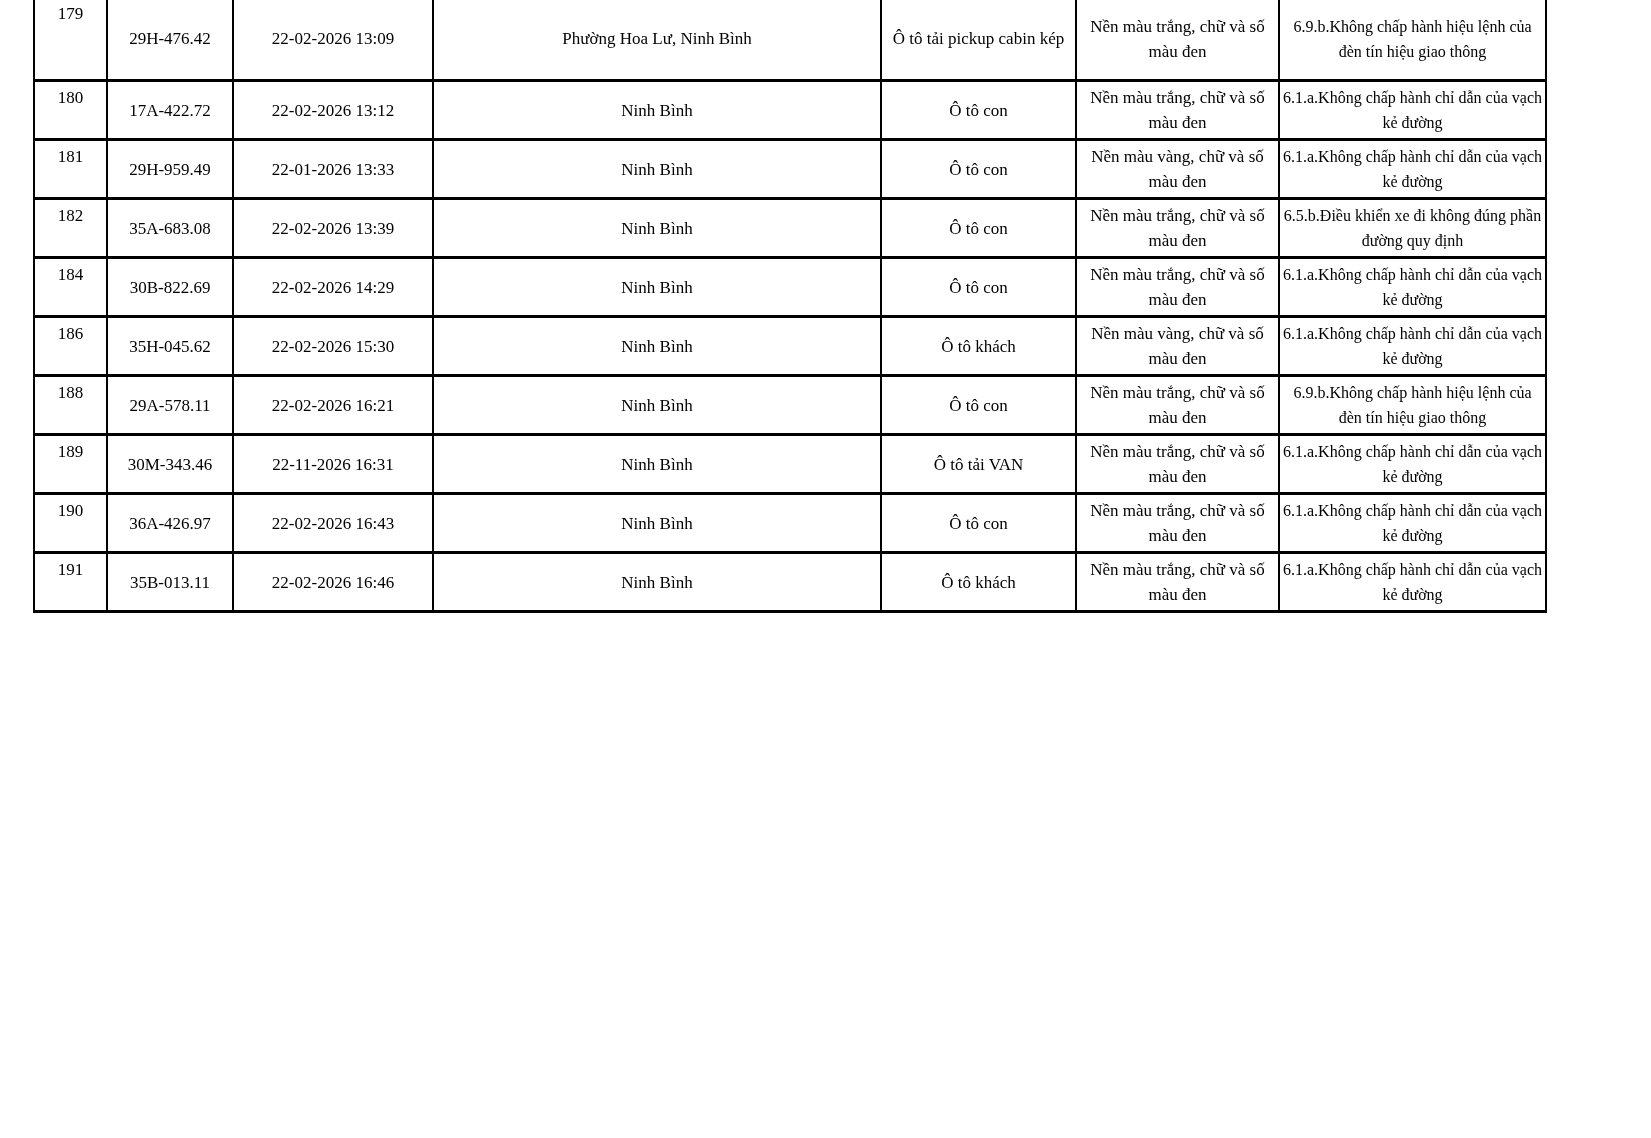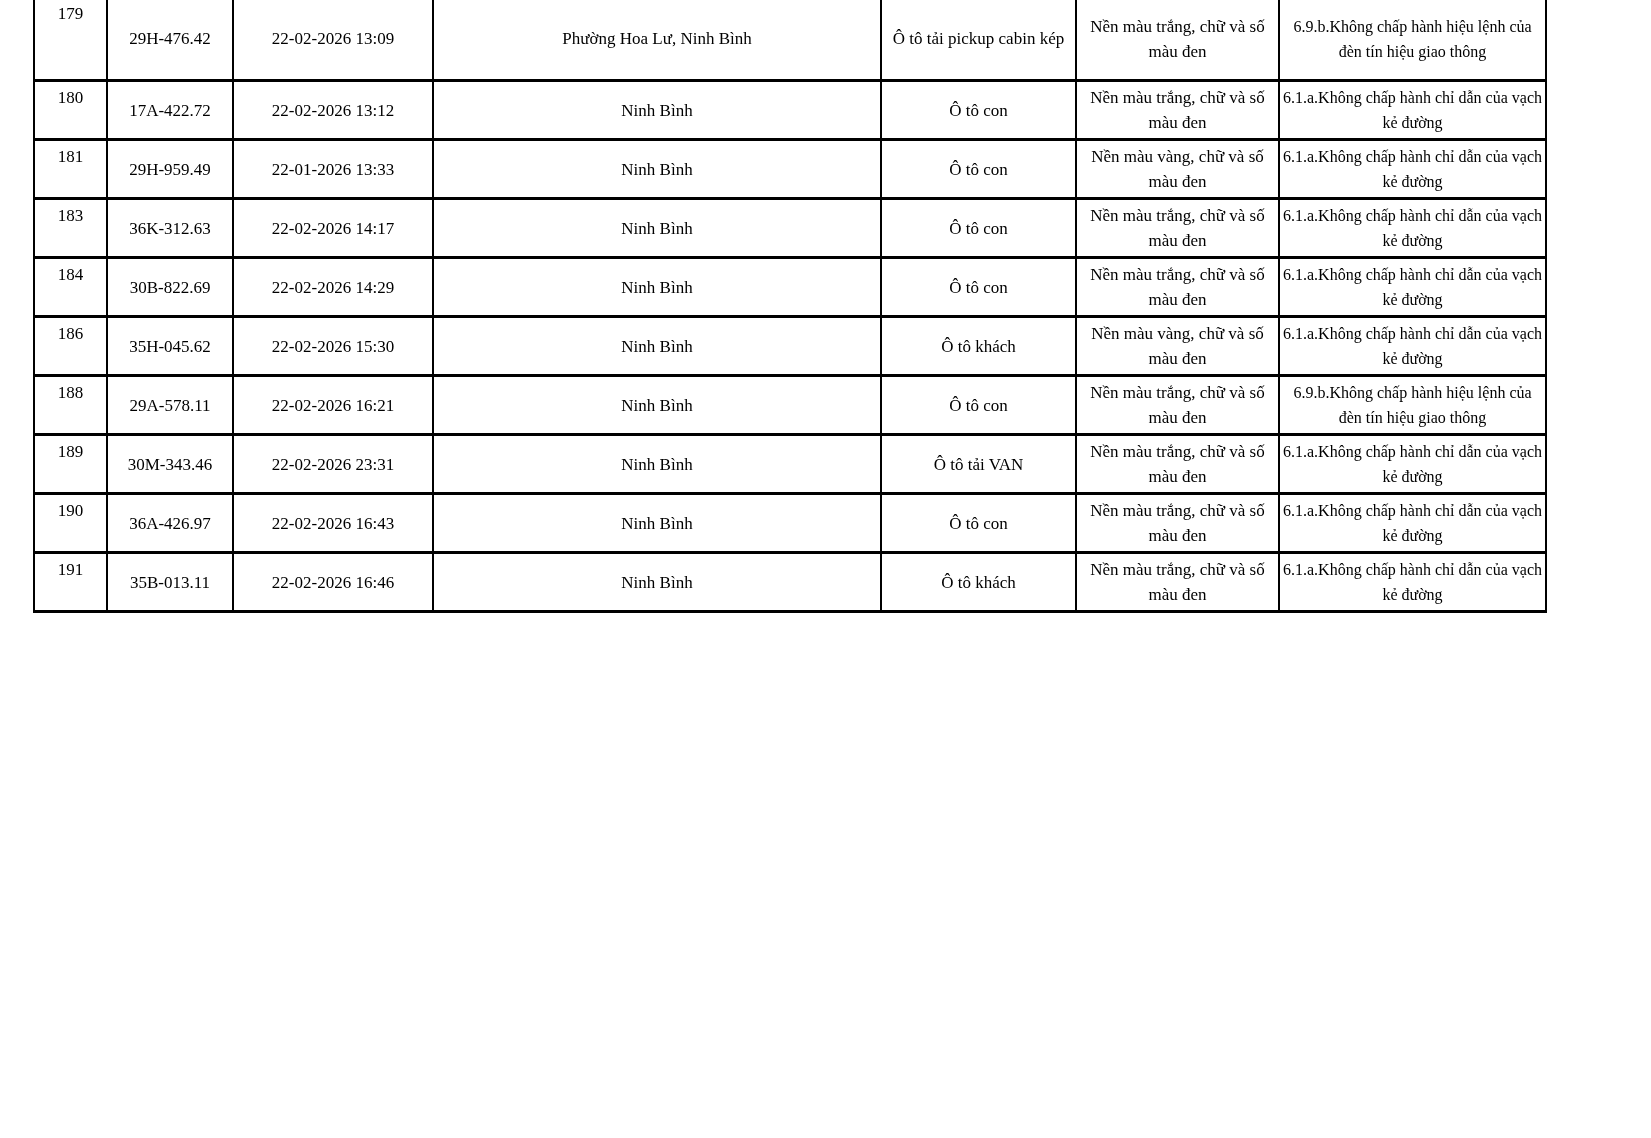--- a/index.html
+++ b/index.html
@@ -87,27 +87,27 @@
         <tr>
     <td class="col-stt">181</td>
     <td class="col-plate">29H-959.49</td>
     <td class="col-datetime">22-01-2026 13:33</td>
     <td class="col-location">Ninh Bình</td>
     <td class="col-vehicle">Ô tô con</td>
     <td class="col-colors">Nền màu vàng, chữ và số màu đen</td>
     <td class="col-violation">6.1.a.Không chấp hành chỉ dẫn của vạch kẻ đường</td>
   </tr>
         <tr>
-    <td class="col-stt">183</td>
-    <td class="col-plate">36K-312.63</td>
-    <td class="col-datetime">22-02-2026 14:17</td>
+    <td class="col-stt">182</td>
+    <td class="col-plate">35A-683.08</td>
+    <td class="col-datetime">22-02-2026 13:39</td>
     <td class="col-location">Ninh Bình</td>
     <td class="col-vehicle">Ô tô con</td>
     <td class="col-colors">Nền màu trắng, chữ và số màu đen</td>
-    <td class="col-violation">6.1.a.Không chấp hành chỉ dẫn của vạch kẻ đường</td>
+    <td class="col-violation">6.5.b.Điều khiển xe đi không đúng phần đường quy định</td>
   </tr>
         <tr>
     <td class="col-stt">184</td>
     <td class="col-plate">30B-822.69</td>
     <td class="col-datetime">22-02-2026 14:29</td>
     <td class="col-location">Ninh Bình</td>
     <td class="col-vehicle">Ô tô con</td>
     <td class="col-colors">Nền màu trắng, chữ và số màu đen</td>
     <td class="col-violation">6.1.a.Không chấp hành chỉ dẫn của vạch kẻ đường</td>
   </tr>
@@ -125,21 +125,21 @@
     <td class="col-plate">29A-578.11</td>
     <td class="col-datetime">22-02-2026 16:21</td>
     <td class="col-location">Ninh Bình</td>
     <td class="col-vehicle">Ô tô con</td>
     <td class="col-colors">Nền màu trắng, chữ và số màu đen</td>
     <td class="col-violation">6.9.b.Không chấp hành hiệu lệnh của đèn tín hiệu giao thông</td>
   </tr>
         <tr>
     <td class="col-stt">189</td>
     <td class="col-plate">30M-343.46</td>
-    <td class="col-datetime">22-02-2026 23:31</td>
+    <td class="col-datetime">22-11-2026 16:31</td>
     <td class="col-location">Ninh Bình</td>
     <td class="col-vehicle">Ô tô tải VAN</td>
     <td class="col-colors">Nền màu trắng, chữ và số màu đen</td>
     <td class="col-violation">6.1.a.Không chấp hành chỉ dẫn của vạch kẻ đường</td>
   </tr>
         <tr>
     <td class="col-stt">190</td>
     <td class="col-plate">36A-426.97</td>
     <td class="col-datetime">22-02-2026 16:43</td>
     <td class="col-location">Ninh Bình</td>

